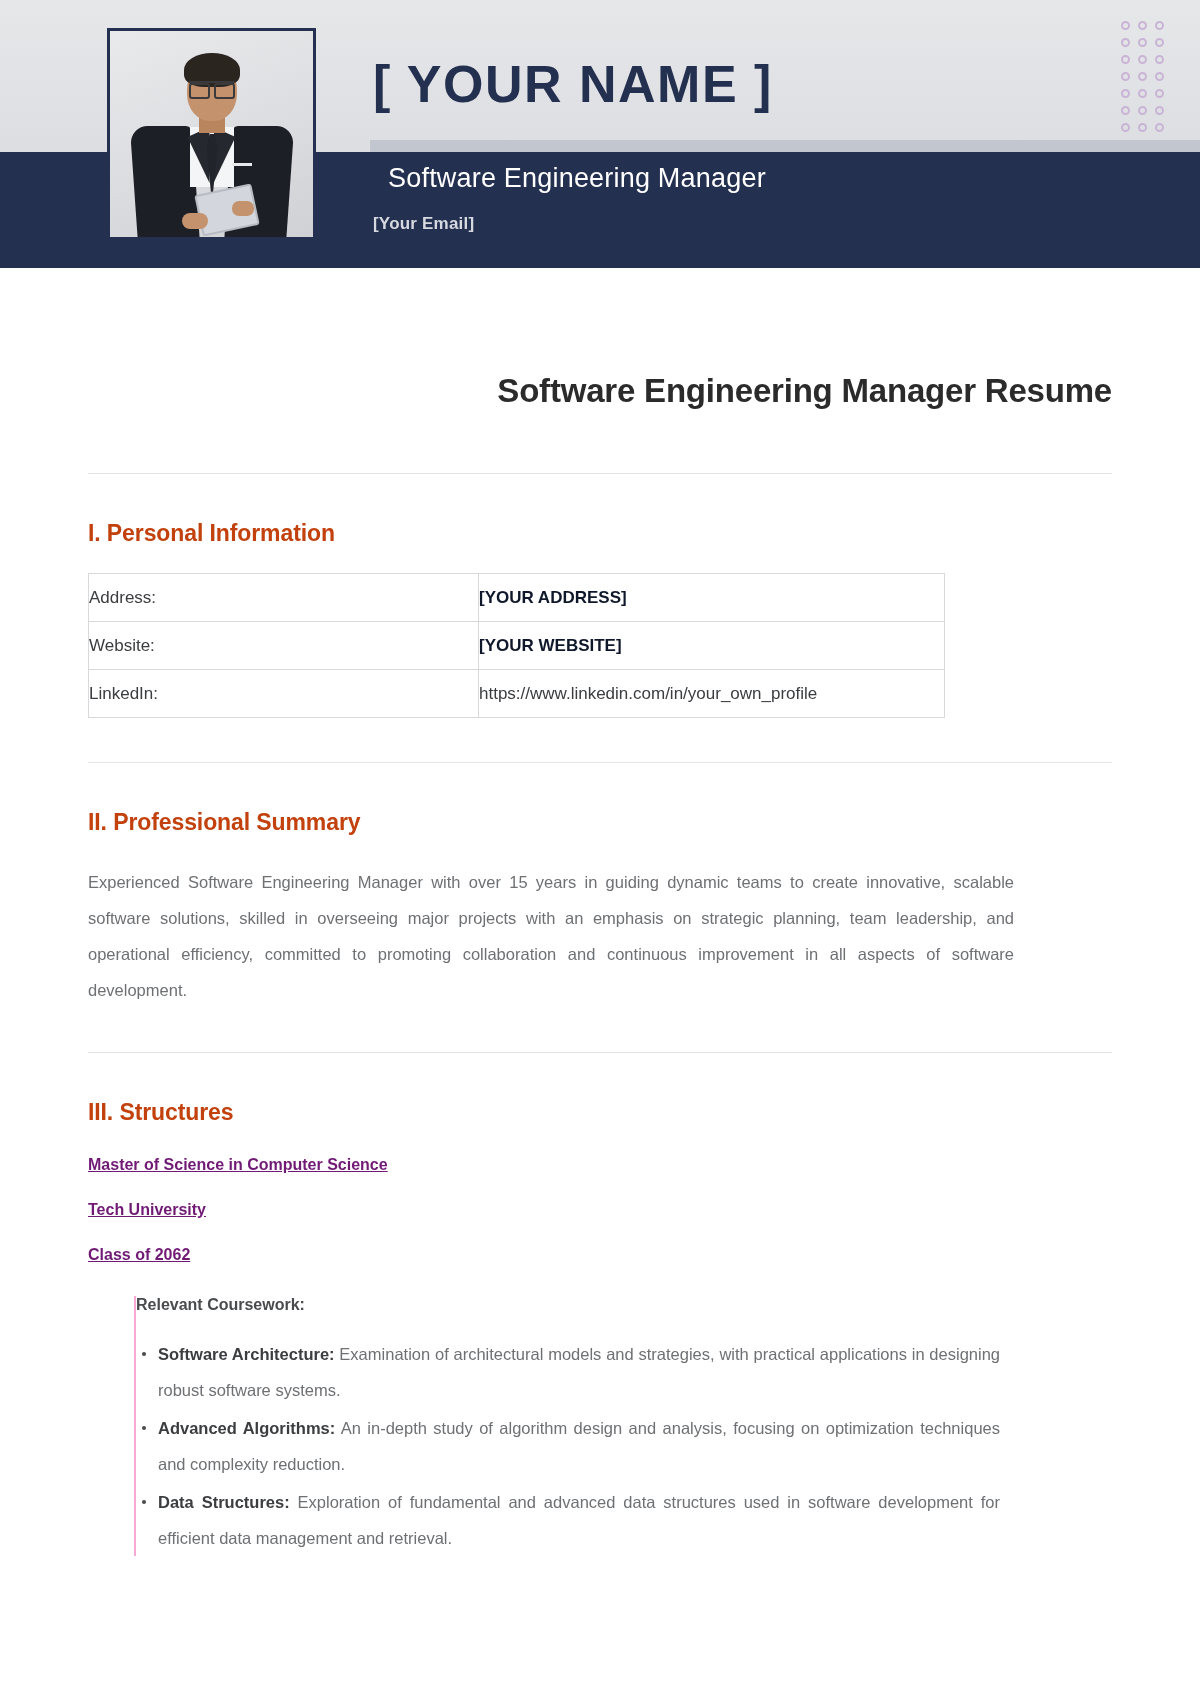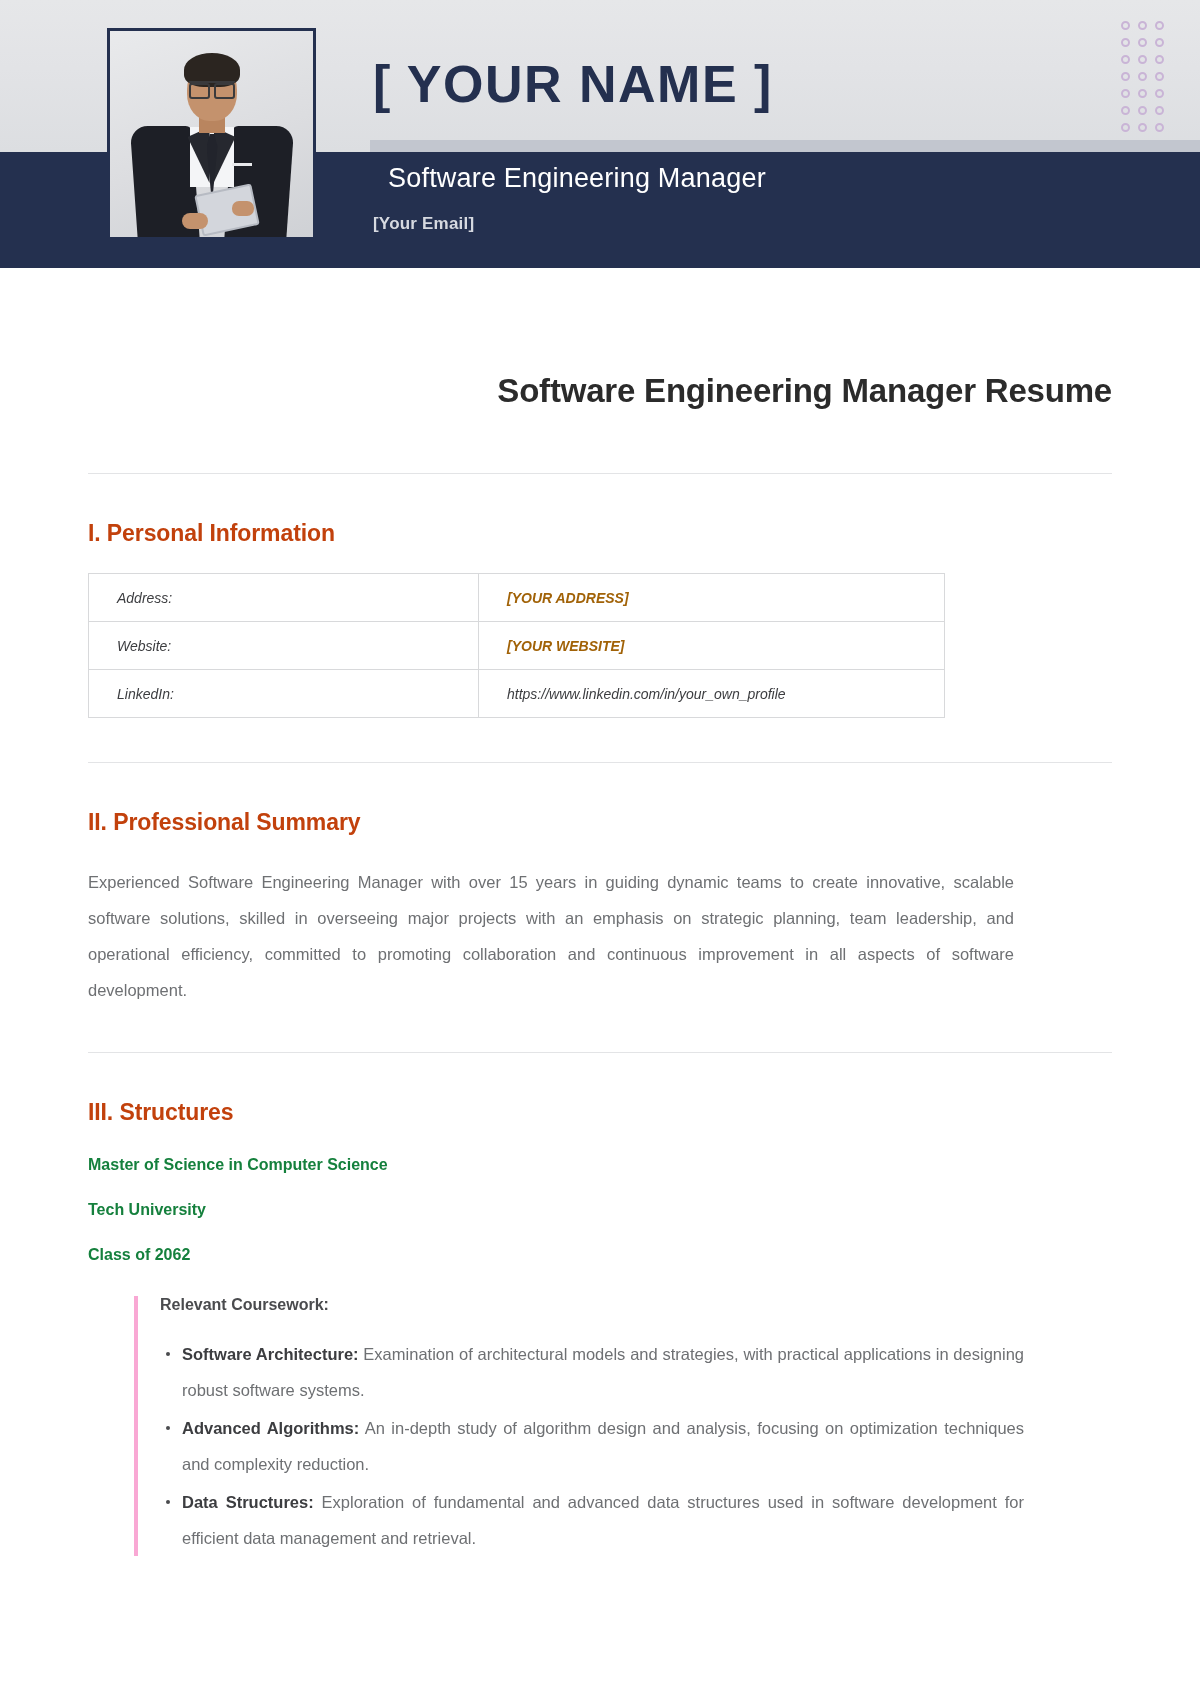--- a/index.html
+++ b/index.html
@@ -243,54 +243,53 @@
   
   table.info {
     width: 856px;
     border-collapse: collapse;
     margin-top: 26px;
     table-layout: fixed;
   }
   table.info td {
     border: 1px solid #d8d9db;
     height: 48px;
-    padding: 0 28px;
+    padding: 0 0;
     vertical-align: middle;
-    font-size: 14px;
+    font-size: 17px;
     color: #3c3d40;
-    font-style: italic;
   }
   td.k { width: 390px; }
   td.v { width: 466px; }
-  td.v.bold { font-weight: 700; color: #a16207; }
+  td.v.bold { font-weight: 700; color: #0f172a; }
 
   
   .summary-p {
     margin-top: 28px;
     font-size: 16.5px;
     line-height: 36px;
     color: #6e7073;
     text-align: justify;
     width: 926px;
   }
 
   
   .edu-line {
     font-size: 16px;
     font-weight: 700;
-    color: #15803d;
+    color: #701a75;
     margin-top: 27px;
+    text-decoration: underline;
   }
   .edu-line.first { margin-top: 30px; }
 
   .coursework-block {
     margin-top: 32px;
     margin-left: 46px;
-    padding-left: 22px;
-    border-left: 4px solid #f9a8d4;
+    border-left: 2px solid #f9a8d4;
   }
   .coursework-label {
     font-size: 16px;
     font-weight: 700;
     color: #4a4b4e;
   }
   ul.coursework {
     margin-top: 22px;
     padding-left: 22px;
     list-style: none;

